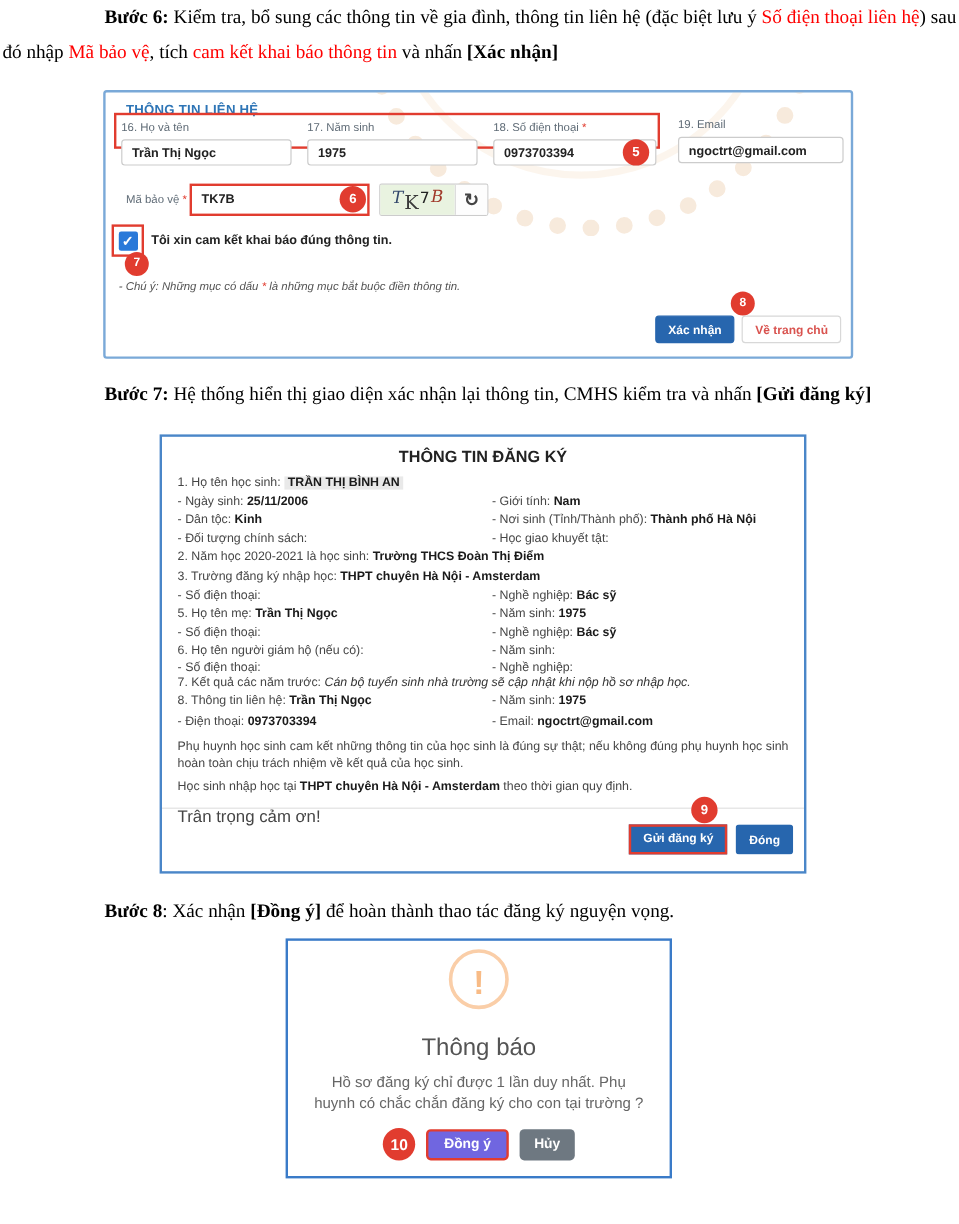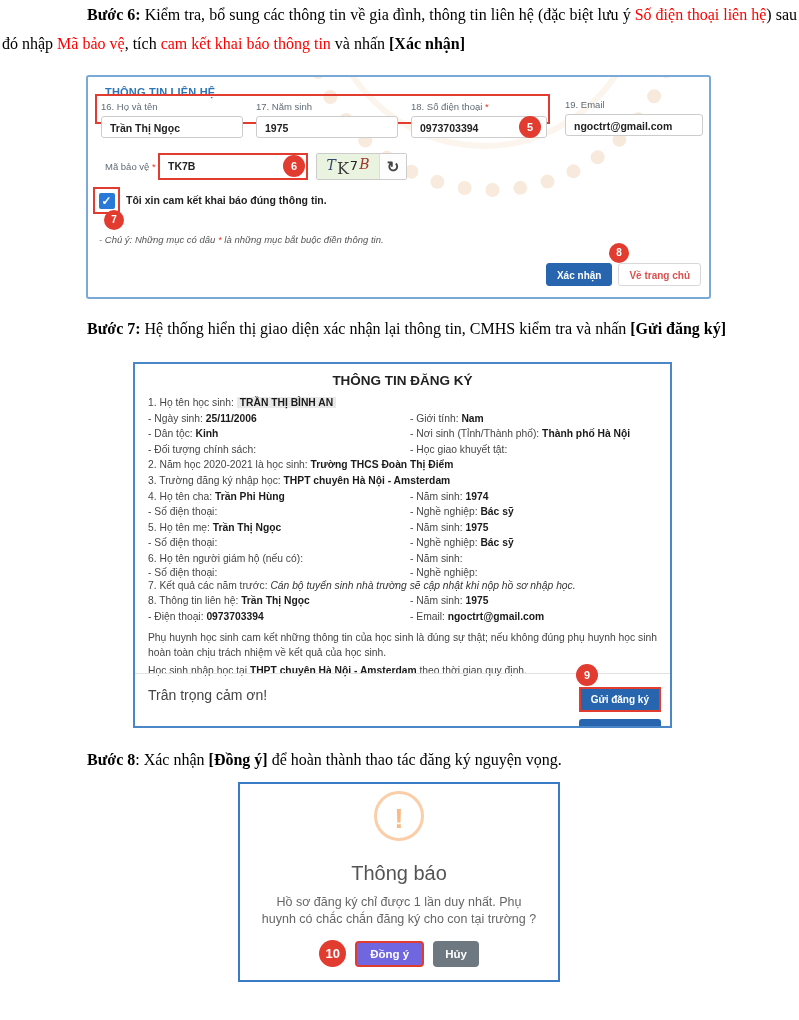--- a/index.html
+++ b/index.html
@@ -75,21 +75,21 @@
   .cell-l{width:262px;}
   .cell-r{flex:1;}
   .v{font-weight:bold;color:#1a1a1a;}
   .v-hl{font-weight:bold;color:#1a1a1a;background:#e9e9e9;padding:0 3px;}
   .v-it{font-style:italic;color:#333;}
   .commit{font-size:10.3px;color:#454545;line-height:14.5px;margin-top:6px;text-align:justify;}
   .enroll{font-size:10.3px;color:#454545;line-height:14px;margin-top:4px;}
   .thanks{font-size:14px;color:#454545;margin-top:9px;}
   .p2-footer{position:absolute;left:0;right:0;bottom:0;height:52px;border-top:1px solid #e2e2e2;}
   .badge9{width:22px;height:22px;line-height:22px;font-size:11px;right:72px;top:-10px;}
-  .p2-buttons{position:absolute;right:9px;top:13px;display:flex;gap:7px;flex-direction:column;}
+  .p2-buttons{position:absolute;right:9px;top:13px;display:flex;gap:7px;}
   .btn-submit{background:#2766ae;color:#fff;border:2px solid #e13c2f;border-radius:0;height:25px;line-height:21px;}
   .btn-close{background:#2766ae;color:#fff;height:25px;line-height:25px;border-radius:3px;}
   
   .dialog{
     position:relative;margin:8px 0 0 238px;width:322px;height:200px;
     border:2px solid #3a7bc8;background:#fff;box-sizing:border-box;text-align:center;overflow:hidden;
   }
   .warn-circle{width:50px;height:50px;border:3px solid #facea8;border-radius:50%;margin:7px auto 0 auto;
                color:#f8bb86;font-size:28px;line-height:50px;font-weight:bold;box-sizing:border-box;}
   .dlg-title{font-size:20px;font-weight:normal;color:#545454;margin-top:21px;}
@@ -182,24 +182,20 @@
         <div class="cell-l"><span>- Đối tượng chính sách:</span><span class="v"></span></div>
         <div class="cell-r"><span>- Học giao khuyết tật:</span><span class="v"></span></div>
       </div>
     <div class="row">
         <div class="cell-l" style="width:100%;"><span>2. Năm học 2020-2021 là học sinh: </span><span class="v">Trường THCS Đoàn Thị Điểm</span></div>
       </div>
     <div class="row">
         <div class="cell-l" style="width:100%;"><span>3. Trường đăng ký nhập học: </span><span class="v">THPT chuyên Hà Nội - Amsterdam</span></div>
       </div>
     <div class="row">
-        <div class="cell-l"><span>4. Họ tên cha: </span><span class="v">Trần Phi Hùng</span></div>
-        <div class="cell-r"><span>- Năm sinh: </span><span class="v">1974</span></div>
-      </div>
-    <div class="row">
         <div class="cell-l"><span>- Số điện thoại:</span><span class="v"></span></div>
         <div class="cell-r"><span>- Nghề nghiệp: </span><span class="v">Bác sỹ</span></div>
       </div>
     <div class="row">
         <div class="cell-l"><span>5. Họ tên mẹ: </span><span class="v">Trần Thị Ngọc</span></div>
         <div class="cell-r"><span>- Năm sinh: </span><span class="v">1975</span></div>
       </div>
     <div class="row">
         <div class="cell-l"><span>- Số điện thoại:</span><span class="v"></span></div>
         <div class="cell-r"><span>- Nghề nghiệp: </span><span class="v">Bác sỹ</span></div>

